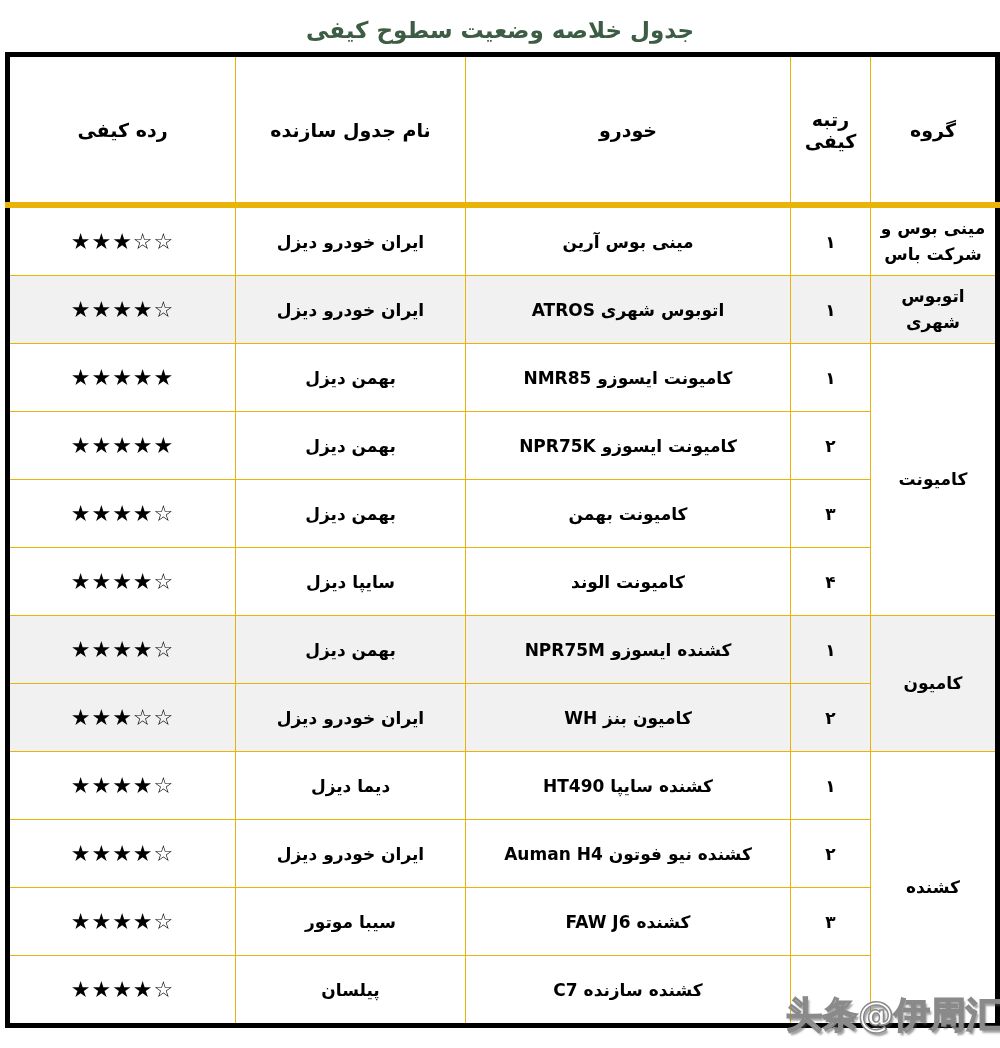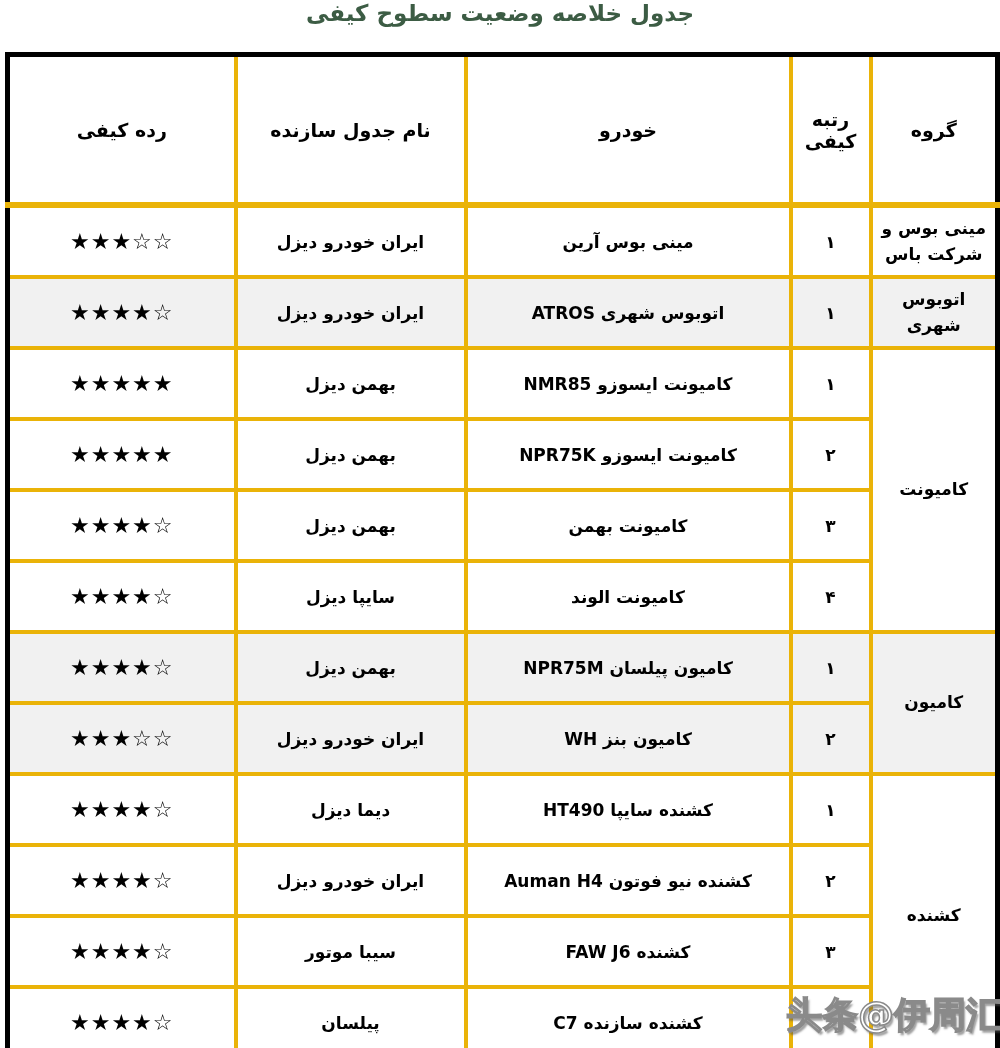--- a/index.html
+++ b/index.html
@@ -7,38 +7,38 @@
     position: relative;
     width: 1000px;
     height: 1048px;
     background: #ffffff;
     overflow: hidden;
     font-family: "DejaVu Sans", sans-serif;
     color: #000;
   }
   .title {
     margin: 0;
-    padding-top: 0;
+    padding-top: 17px;
     text-align: center;
     font-size: 23px;
     font-weight: bold;
     direction: rtl;
   }
   table.quality-table {
     position: absolute;
     top: 52px;
     left: 5px;
     width: 990px;
     border-collapse: collapse;
     table-layout: fixed;
     border: 5px solid #000;
     direction: rtl;
   }
   .quality-table th, .quality-table td {
-    border: 4px solid #eab308;
+    border: 1px solid #eab308;
     text-align: center;
     vertical-align: middle;
     font-weight: bold;
     padding: 2px 6px;
     overflow: hidden;
   }
   .quality-table thead th {
     height: 141px;
     font-size: 19px;
     border-bottom-width: 6px;
@@ -133,21 +133,21 @@
         </tr>
         <tr>
           <td class="rank-cell">۴</td>
           <td class="vehicle-cell">کامیونت الوند</td>
           <td class="manufacturer-cell">سایپا دیزل</td>
           <td class="stars-cell"><span class="stars">★★★★☆</span></td>
         </tr>
         <tr class="shaded">
           <td class="group-cell" rowspan="2">کامیون</td>
           <td class="rank-cell">۱</td>
-          <td class="vehicle-cell">کامیون پیلسان NPR75M</td>
+          <td class="vehicle-cell">کشنده ایسوزو NPR75M</td>
           <td class="manufacturer-cell">بهمن دیزل</td>
           <td class="stars-cell"><span class="stars">★★★★☆</span></td>
         </tr>
         <tr class="shaded">
           <td class="rank-cell">۲</td>
           <td class="vehicle-cell">کامیون بنز WH</td>
           <td class="manufacturer-cell">ایران خودرو دیزل</td>
           <td class="stars-cell"><span class="stars">★★★☆☆</span></td>
         </tr>
         <tr>

